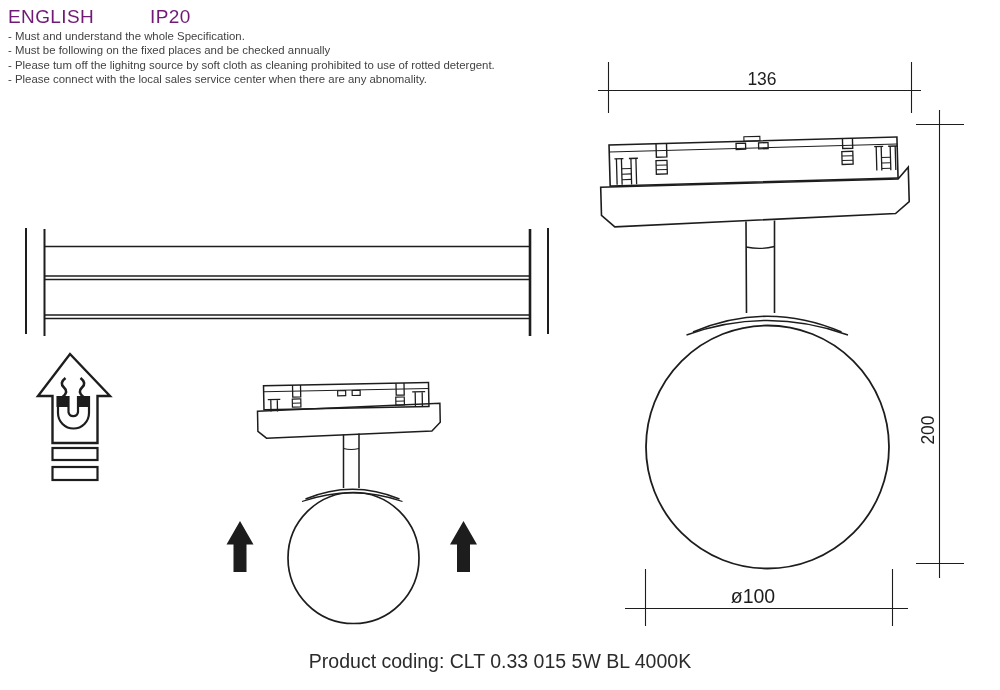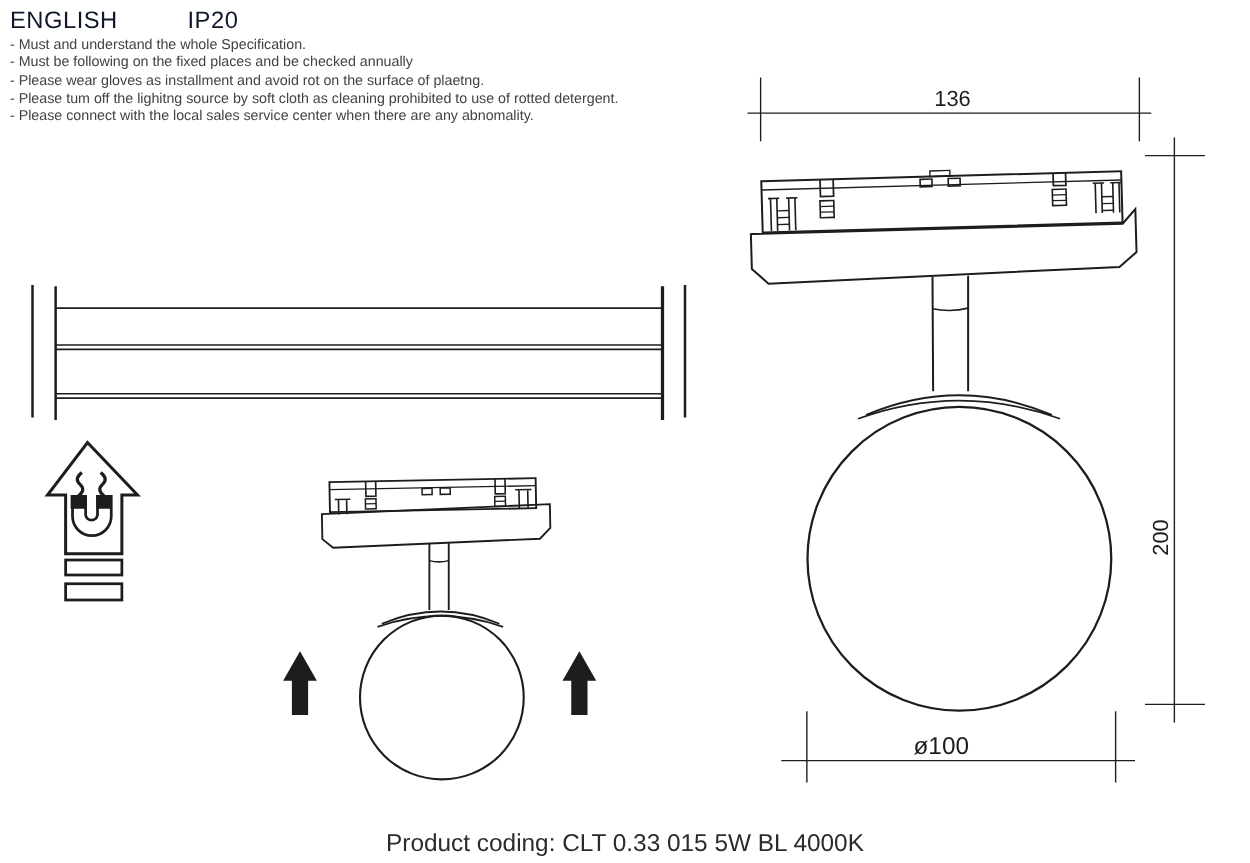--- a/index.html
+++ b/index.html
@@ -3,41 +3,40 @@
 <meta charset="utf-8">
 <style>
   html,body{margin:0;padding:0;}
   body{
     width:1000px;height:690px;position:relative;overflow:hidden;
     background:var(--background,#ffffff);
     font-family:"Liberation Sans","DejaVu Sans",sans-serif;
     color:var(--text,#3f3f3f);
   }
   .abs{position:absolute;}
-  .hdr{top:6px;font-size:19px;color:#0f172a;letter-spacing:.4px;white-space:nowrap;}
+  .hdr{top:6px;font-size:19px;color:#701a75;letter-spacing:.4px;white-space:nowrap;}
   .hdr-lang{left:8px;}
   .hdr-ip{left:150px;}
   .spec{left:8px;top:29px;font-size:11.4px;line-height:14.35px;color:#424242;white-space:nowrap;}
-  .footer{left:0;top:650px;width:1000px;text-align:center;font-size:19.5px;color:#2b2b2b;white-space:nowrap;margin-top:14px;}
+  .footer{left:0;top:650px;width:1000px;text-align:center;font-size:19.5px;color:#2b2b2b;white-space:nowrap;}
   svg.drawings{position:absolute;left:0;top:0;color:var(--line,#1d1d1d);}
   svg.drawings text{
     fill:var(--line,#1d1d1d);stroke:none;
     font-family:"Liberation Sans","DejaVu Sans",sans-serif;
   }
 </style>
 </head>
 <body>
 
 <div class="abs hdr hdr-lang">ENGLISH</div>
 <div class="abs hdr hdr-ip">IP20</div>
 
 <div class="abs spec">
   <div>- Must and understand the whole Specification.</div>
   <div>- Must be following on the fixed places and be checked annually</div>
-  <div>- Please wear gloves as installment and avoid rot on the surface of plaetng.</div>
   <div>- Please tum off the lighitng source by soft cloth as cleaning prohibited to use of rotted detergent.</div>
   <div>- Please connect with the local sales service center when there are any abnomality.</div>
 </div>
 
 <div class="abs footer">Product coding: CLT 0.33 015 5W BL 4000K</div>
 
 <svg class="drawings" width="1000" height="690" viewBox="0 0 1000 690">
 
   <g stroke="currentColor" fill="none">
     <line x1="26" y1="228" x2="26" y2="334" stroke-width="2"></line>

